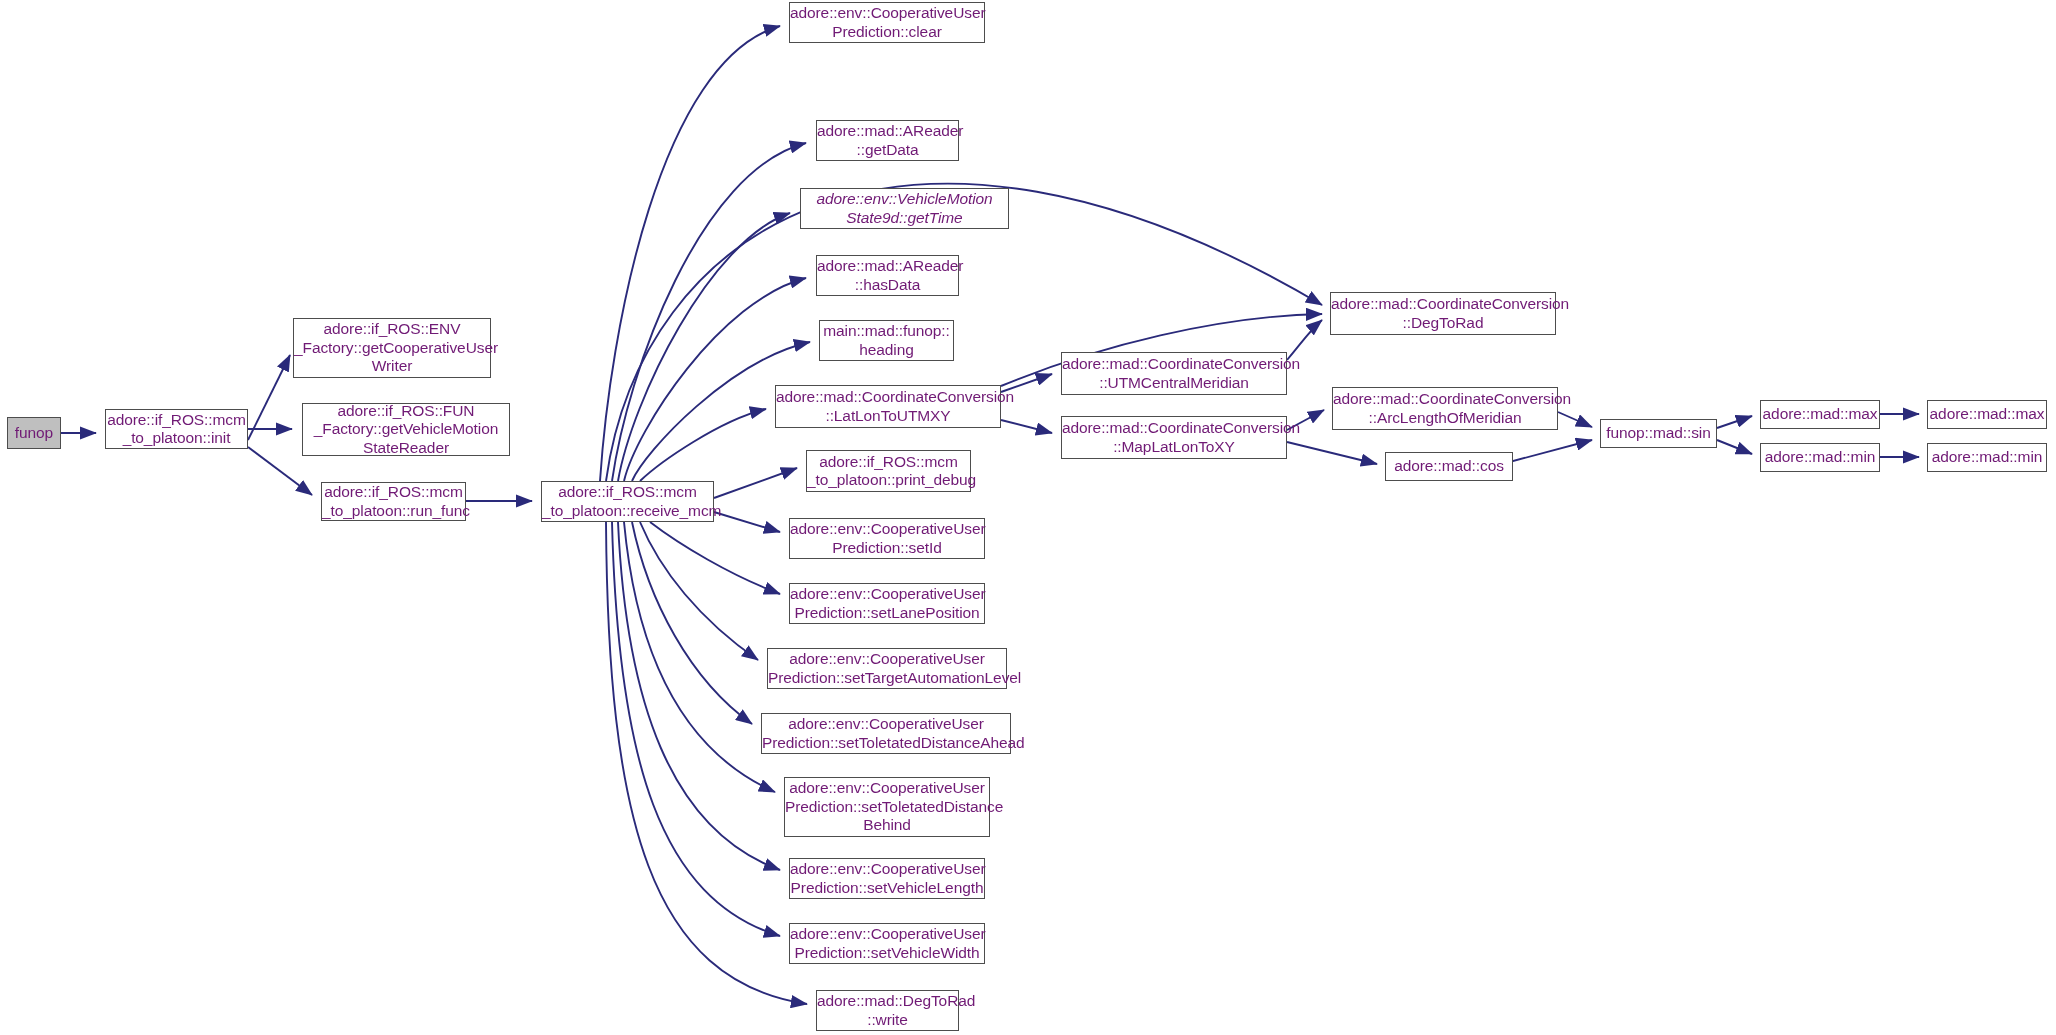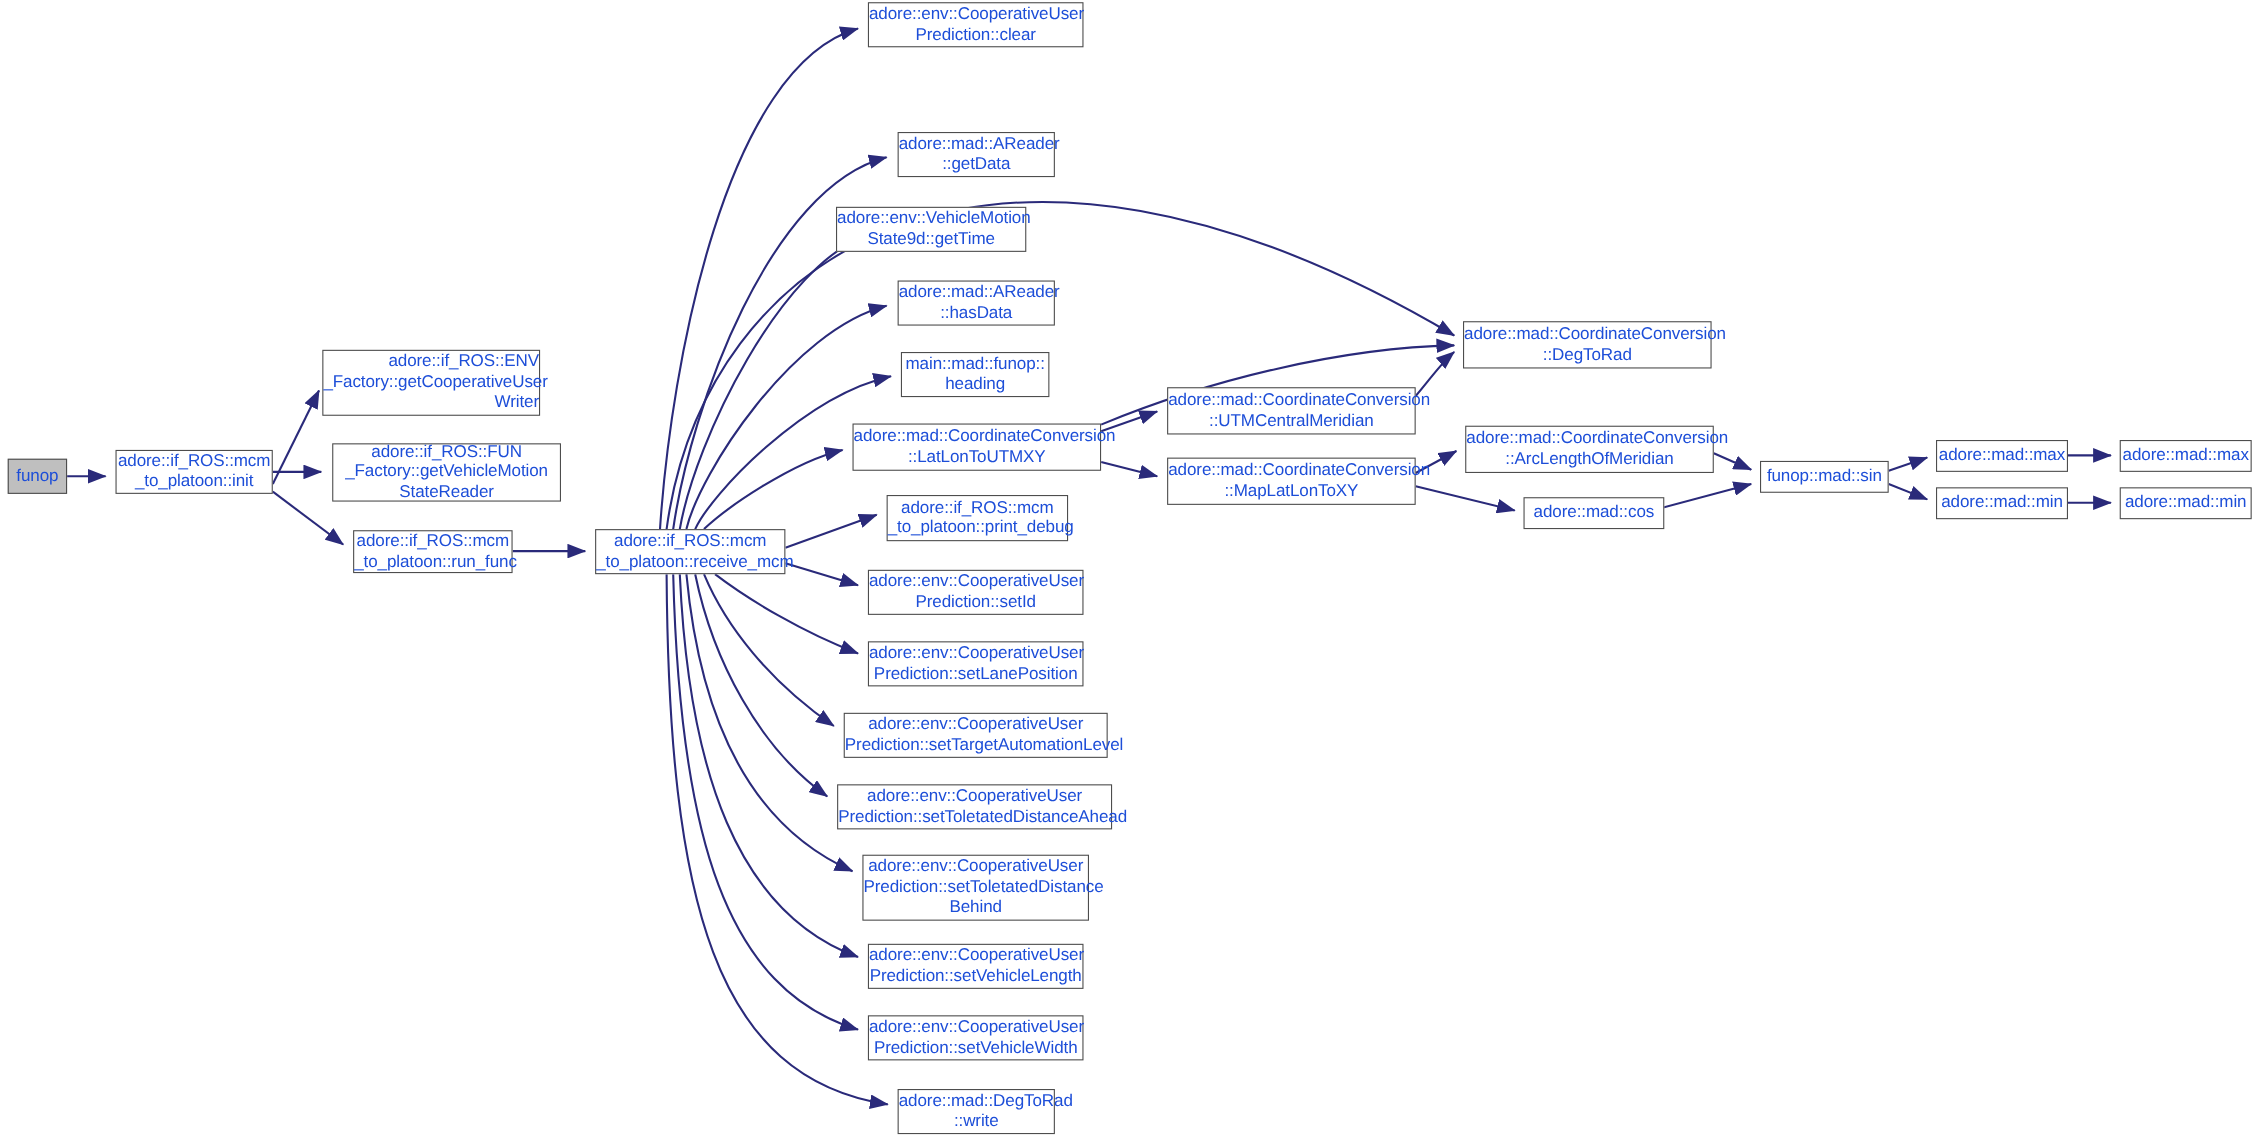--- a/index.html
+++ b/index.html
@@ -21,21 +21,21 @@
     top: 0;
     width: 2056px;
     height: 1035px;
     pointer-events: none;
   }
   .node {
     position: absolute;
     box-sizing: border-box;
     border: 1.6px solid #4d4d4d;
     background: #ffffff;
-    color: #1d4ed8;
+    color: #701a75;
     display: flex;
     align-items: center;
     justify-content: center;
     text-align: center;
     font-size: 15.5px;
     line-height: 18.5px;
     letter-spacing: -0.1px;
     white-space: pre-line;
     z-index: 5;
   }
@@ -88,35 +88,35 @@
         <path d="M1717,428 L1752,416"></path>
         <path d="M1717,440 L1752,454"></path>
         <path d="M1880,414 L1919,414"></path>
         <path d="M1880,457 L1919,457"></path>
       </g>
   </svg>
   <div id="node-layer">
       <div class="node root" style="left: 7px; top: 417px; width: 54px; height: 32px;"><span>funop</span></div>
       <div class="node" style="left: 105px; top: 409px; width: 143px; height: 40px;"><span>adore::if_ROS::mcm
 _to_platoon::init</span></div>
-      <div class="node" style="left: 293px; top: 318px; width: 198px; height: 60px; text-align: right;"><span>adore::if_ROS::ENV
+      <div class="node" style="left: 293px; top: 318px; width: 198px; height: 60px;"><span>adore::if_ROS::ENV
 _Factory::getCooperativeUser
 Writer</span></div>
       <div class="node" style="left: 302px; top: 403px; width: 208px; height: 53px;"><span>adore::if_ROS::FUN
 _Factory::getVehicleMotion
 StateReader</span></div>
       <div class="node" style="left: 321px; top: 482px; width: 145px; height: 39px;"><span>adore::if_ROS::mcm
 _to_platoon::run_func</span></div>
       <div class="node" style="left: 541px; top: 481px; width: 173px; height: 41px;"><span>adore::if_ROS::mcm
 _to_platoon::receive_mcm</span></div>
       <div class="node" style="left: 789px; top: 2px; width: 196px; height: 41px;"><span>adore::env::CooperativeUser
 Prediction::clear</span></div>
       <div class="node" style="left: 816px; top: 120px; width: 143px; height: 41px;"><span>adore::mad::AReader
 ::getData</span></div>
-      <div class="node" style="left: 760px; top: 188px; width: 173px; height: 41px;"><span>adore::env::VehicleMotion
+      <div class="node" style="left: 800px; top: 188px; width: 209px; height: 41px; font-style: italic;"><span>adore::env::VehicleMotion
 State9d::getTime</span></div>
       <div class="node" style="left: 816px; top: 255px; width: 143px; height: 41px;"><span>adore::mad::AReader
 ::hasData</span></div>
       <div class="node" style="left: 819px; top: 320px; width: 135px; height: 41px;"><span>main::mad::funop::
 heading</span></div>
       <div class="node" style="left: 775px; top: 385px; width: 226px; height: 43px;"><span>adore::mad::CoordinateConversion
 ::LatLonToUTMXY</span></div>
       <div class="node" style="left: 806px; top: 450px; width: 165px; height: 42px;"><span>adore::if_ROS::mcm
 _to_platoon::print_debug</span></div>
       <div class="node" style="left: 789px; top: 518px; width: 196px; height: 41px;"><span>adore::env::CooperativeUser

